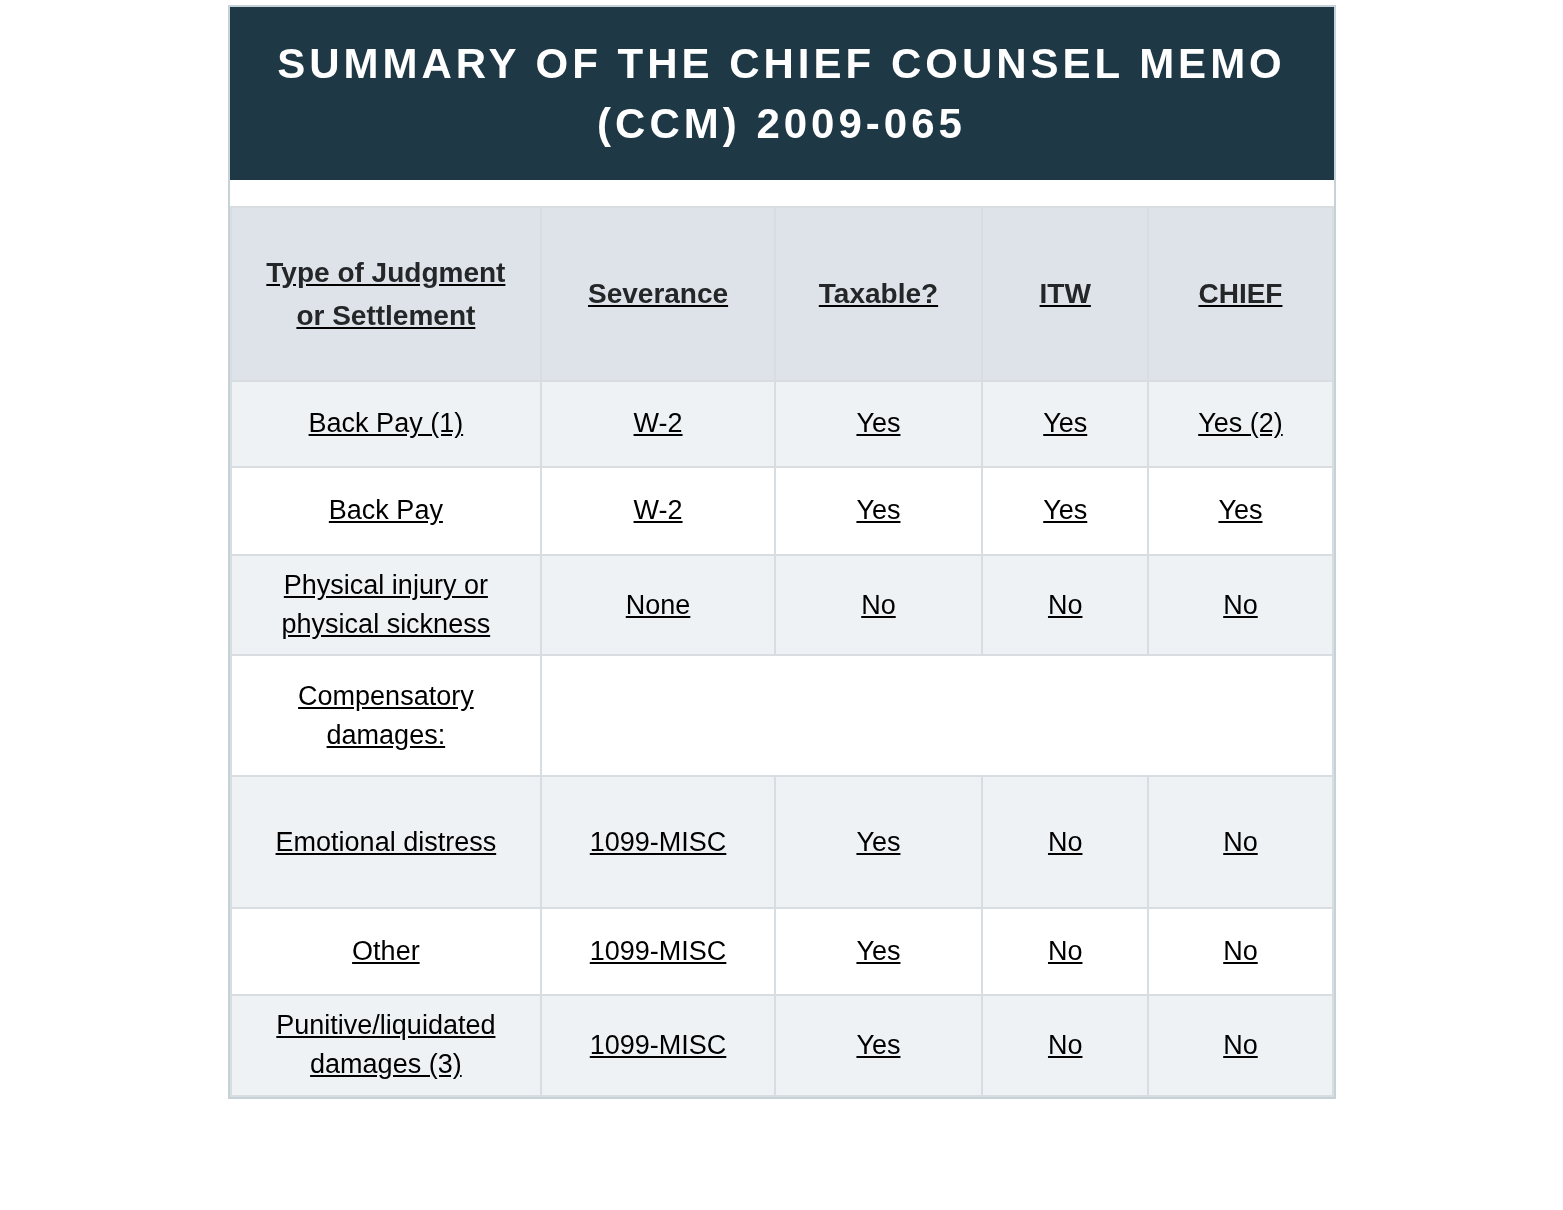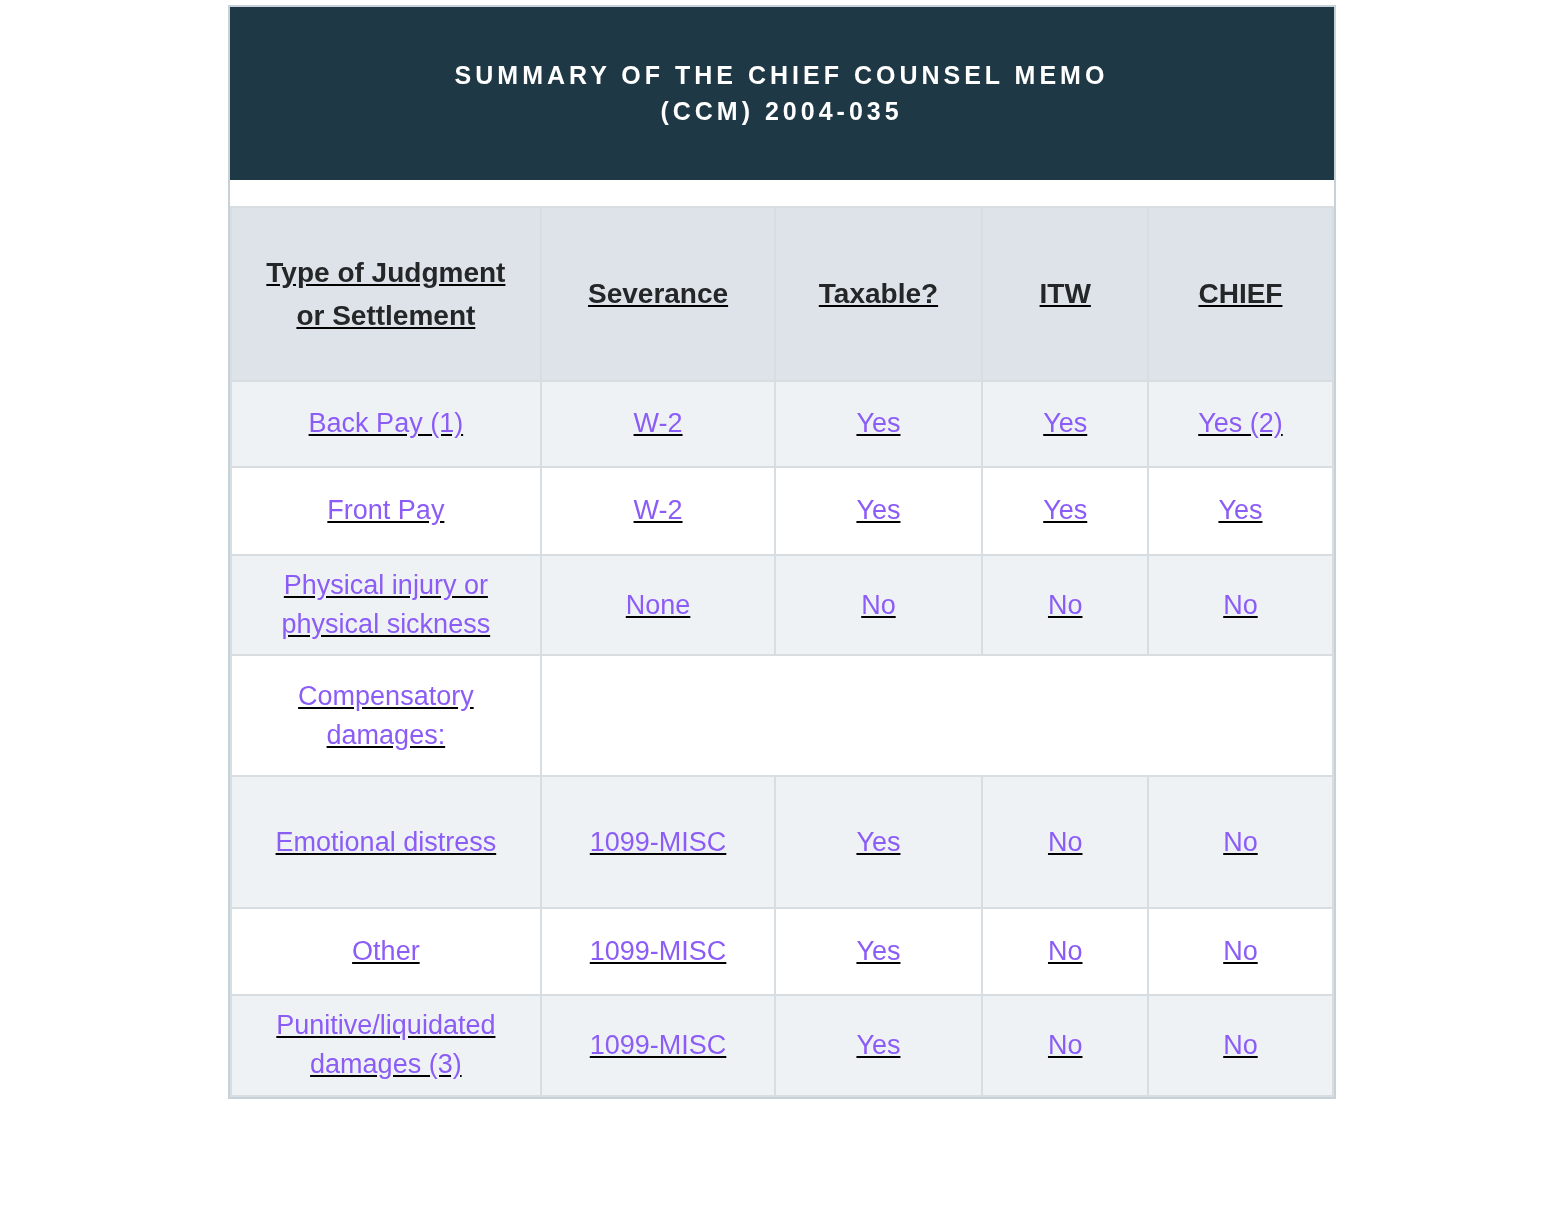--- a/index.html
+++ b/index.html
@@ -27,21 +27,21 @@
   .title-band {
     background: #1f3845;
     color: #ffffff;
     height: 173px;
     display: flex;
     flex-direction: column;
     justify-content: center;
     align-items: center;
     text-align: center;
     font-weight: bold;
-    font-size: 25px;
+    font-size: 42px;
     letter-spacing: 4px;
     line-height: 1.42;
   }
   .spacer {
     height: 26px;
     background: #ffffff;
   }
   table.grid {
     width: 100%;
     border-collapse: collapse;
@@ -61,21 +61,21 @@
     font-size: 28px;
     font-weight: bold;
     color: #242628;
     height: 174px;
     padding: 10px 16px;
     line-height: 1.55;
   }
   table.grid td {
     font-size: 27px;
     font-weight: 300;
-    color: #8b5cf6;
+    color: #000000;
     padding: 10px 12px;
     line-height: 1.45;
     background: #ffffff;
   }
   table.grid tbody tr:nth-child(odd) td {
     background: #eff2f5;
   }
   table.grid tbody tr:nth-child(1) { height: 86px; }
   table.grid tbody tr:nth-child(2) { height: 88px; }
   table.grid tbody tr:nth-child(3) { height: 88px; }
@@ -90,21 +90,21 @@
   col.c4 { width: 15.1%; }
   col.c5 { width: 16.7%; }
 </style>
 </head>
 <body>
 
 <div class="page">
   <div class="card">
     <div class="title-band">
       <div class="title-line">SUMMARY OF THE CHIEF COUNSEL MEMO</div>
-      <div class="title-line">(CCM) 2004-035</div>
+      <div class="title-line">(CCM) 2009-065</div>
     </div>
     <div class="spacer"></div>
     <table class="grid">
       <colgroup>
         <col class="c1">
           <col class="c2">
           <col class="c3">
           <col class="c4">
           <col class="c5">
       </colgroup>
@@ -120,21 +120,21 @@
       </thead>
       <tbody id="body-rows">
           <tr>
             <td>Back Pay (1)</td>
             <td>W-2</td>
             <td>Yes</td>
             <td>Yes</td>
             <td>Yes (2)</td>
           </tr>
           <tr>
-            <td>Front Pay</td>
+            <td>Back Pay</td>
             <td>W-2</td>
             <td>Yes</td>
             <td>Yes</td>
             <td>Yes</td>
           </tr>
           <tr>
             <td>Physical injury or
 physical sickness</td>
             <td>None</td>
             <td>No</td>

